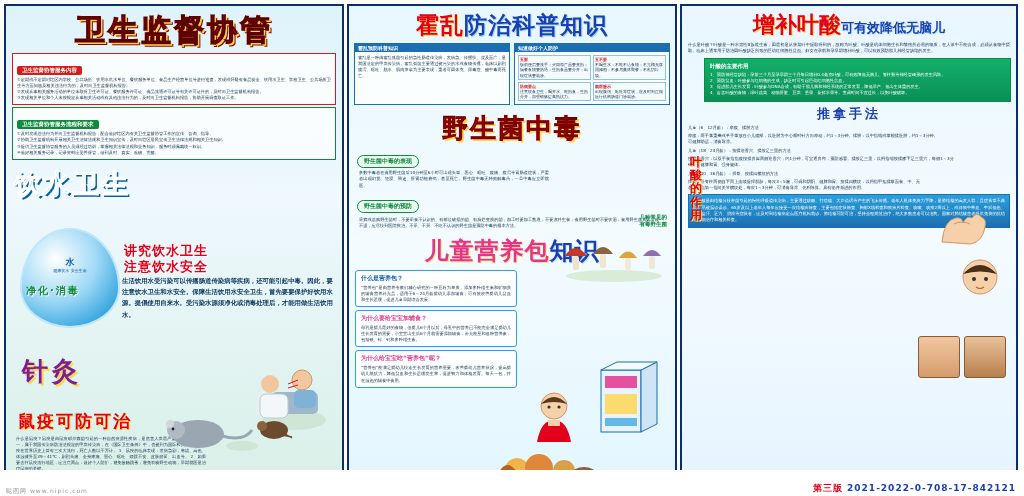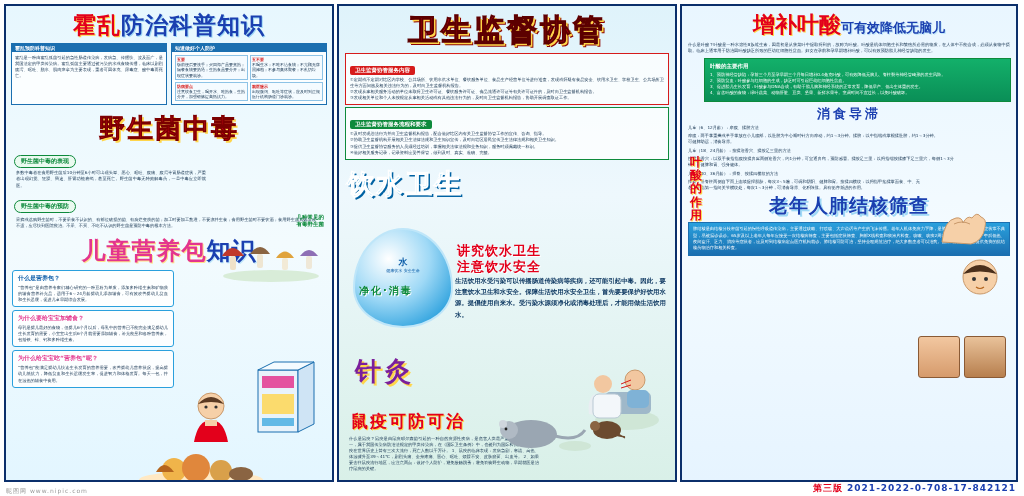--- a/index.html
+++ b/index.html
@@ -80,30 +80,91 @@
   .t-65{margin:2px 0 0 0;text-align:center;font-size:23px;font-weight:bold;color:#1b3fb0;letter-spacing:1px;text-shadow:2px 2px 0 #9fd9f6;}
   .t-65b{text-align:center;font-size:19px;font-weight:bold;color:#1b3fb0;letter-spacing:1px;text-shadow:2px 2px 0 #9fd9f6;}
   .p3-text{margin:2px 6px;font-size:4.2px;line-height:1.5;color:#14324f;text-align:justify;}
   .p3-blue{margin:3px 6px;border:1px solid #1b6fb0;background:linear-gradient(#2aa0dd,#1b6fb0);color:#fff;padding:3px 4px;font-size:4.2px;line-height:1.5;text-align:justify;}
   .babyhead{position:absolute;right:10px;top:250px;width:52px;height:42px;}
   .face1{position:absolute;right:56px;top:330px;width:40px;height:40px;background:linear-gradient(#f2c7a0,#d69b6c);border:1px solid #8a5a35;border-radius:3px;}
   .face2{position:absolute;right:10px;top:330px;width:40px;height:40px;background:linear-gradient(#e9c29a,#b77f4e);border:1px solid #8a5a35;border-radius:3px;}
   .hand{position:absolute;right:14px;top:196px;width:70px;height:48px;}
 
   
-  .footer{position:absolute;left:0;bottom:0;width:100%;height:14px;background:#ffffff;}
+  .footer{position:absolute;left:0;bottom:0;width:100%;height:26px;background:#ffffff;}
   .foot-l{position:absolute;left:6px;bottom:0px;font-size:8px;font-weight:bold;color:#d61b1b;letter-spacing:1px;opacity:.85;}
   .foot-l span{color:#888;font-weight:normal;font-size:6px;}
   .foot-r{position:absolute;right:8px;bottom:1px;font-size:9px;font-weight:bold;color:#e3001b;letter-spacing:1px;}
   .foot-r .blue{color:#1b3fb0;}
 </style>
 </head>
 <body>
 
 <div class="board">
+
+  <div class="panel p1">
+    <div class="title-red">卫生监督协管</div>
+
+    <div class="redbox">
+      <div class="redhead">卫生监督协管服务内容</div>
+      <div class="tiny">①定期或不定期对辖区内学校、公共场所、饮用水供水单位、餐饮服务单位、食品生产经营单位等进行巡查，发现或怀疑有食品安全、饮用水卫生、学校卫生、公共场所卫生等方面问题及相关违法行为的，及时向卫生监督机构报告。</div>
+      <div class="tiny">②发现从事相关服务活动的单位未取得卫生许可证、餐饮服务许可证、食品流通许可证等有关许可证件的，及时向卫生监督机构报告。</div>
+      <div class="tiny">③发现相关单位和个人未按规定从事相关活动或有其他违法行为的，及时向卫生监督机构报告，协助开展调查取证工作。</div>
+    </div>
+
+    <div class="greenbox">
+      <div class="greenhead">卫生监督协管服务流程和要求</div>
+      <div class="tiny">①及时发现违法行为并向卫生监督机构报告，配合做好辖区内有关卫生监督协管工作的宣传、咨询、指导。</div>
+      <div class="tiny">②协助卫生监督机构开展相关卫生法律法规和卫生知识宣传，及时向辖区居民宣传卫生法律法规和相关卫生知识。</div>
+      <div class="tiny">③提供卫生监督协管服务的人员须经过培训，掌握相关法律法规和业务知识，服务时须佩戴统一标识。</div>
+      <div class="tiny">④做好相关服务记录，记录资料应妥善保管，做到及时、真实、准确、完整。</div>
+    </div>
+
+    <div class="water-title">饮水卫生</div>
+    <div class="water-sub1">讲究饮水卫生</div>
+    <div class="water-sub2">注意饮水安全</div>
+
+    <div class="waterdrop">
+      <div class="lbl">水</div>
+      <div class="lbl2">健康饮水 安全生命</div>
+    </div>
+    <div class="jh">净化·消毒</div>
+    <div class="water-body">生活饮用水受污染可以传播肠道传染病等疾病，还可能引起中毒。因此，要注意饮水卫生和水安全。保障生活饮用水安全卫生，首先要要保护好饮用水源。提倡使用自来水。受污染水源须净化或消毒处理后，才能用做生活饮用水。</div>
+
+    <div class="zhenjiu">针灸</div>
+
+    <svg class="doctor" viewBox="0 0 96 86">
+      <ellipse cx="62" cy="70" rx="32" ry="10" fill="#cfe6d6"></ellipse>
+      <rect x="40" y="42" width="46" height="22" rx="5" fill="#9fb8c9"></rect>
+      <circle cx="38" cy="34" r="9" fill="#f2c7a0"></circle>
+      <path d="M30 44 q-8 4 -6 20 l12 2 z" fill="#e9eef2"></path>
+      <rect x="28" y="44" width="28" height="24" rx="6" fill="#f3f7fa" stroke="#b9c9d4"></rect>
+      <circle cx="70" cy="30" r="10" fill="#f2c7a0" stroke="#c9996b"></circle>
+      <rect x="62" y="40" width="22" height="18" rx="5" fill="#7fb2d6"></rect>
+      <line x1="56" y1="34" x2="66" y2="30" stroke="#d61b1b" stroke-width="1"></line>
+      <line x1="56" y1="38" x2="66" y2="35" stroke="#d61b1b" stroke-width="1"></line>
+    </svg>
+
+    <div class="shuyi">鼠疫可防可治</div>
+    <div class="p1-bottom">什么是鼠疫？鼠疫是由鼠疫耶尔森菌引起的一种自然疫源性疾病，是危害人类最严重的烈性传染病之一，属于我国传染病防治法规定的甲类传染病，在《国际卫生条例》中，也被列为国际检疫传染病。鼠疫在世界历史上曾有三次大流行，死亡人数以千万计。
+1、鼠疫的临床表现：发病急剧，寒战、高热、体温骤升至39～41℃，剧烈头痛、全身疼痛、恶心、呕吐、烦躁不安、皮肤瘀斑、出血等。
+2、如果要去往鼠疫流行地区，应注意两点：做好个人防护，避免接触跳蚤；避免剥食野生动物，早期就医是治疗鼠疫的关键。</div>
+
+    <svg class="mouse-ill" viewBox="0 0 150 48">
+      <ellipse cx="42" cy="30" rx="26" ry="14" fill="#9aa6b2"></ellipse>
+      <circle cx="20" cy="26" r="9" fill="#b0bac4"></circle>
+      <circle cx="14" cy="20" r="4" fill="#cfd6dd"></circle>
+      <circle cx="17" cy="25" r="1.4" fill="#222"></circle>
+      <path d="M66 32 q22 6 30 -6" stroke="#9aa6b2" stroke-width="3" fill="none"></path>
+      <ellipse cx="118" cy="26" rx="14" ry="9" fill="#6b4a2f"></ellipse>
+      <circle cx="106" cy="22" r="5" fill="#8a6442"></circle>
+      <path d="M126 28 l10 6 M126 31 l10 2" stroke="#6b4a2f" stroke-width="1.4"></path>
+      <ellipse cx="86" cy="42" rx="16" ry="5" fill="#cfe6d6"></ellipse>
+    </svg>
+  </div>
 
   <div class="panel p2">
     <div class="t-huoluan">
       <span class="a">霍乱</span><span class="b">防治科普知识</span>
     </div>
 
     <div class="two-col">
       <div class="card">
         <div class="card-h">霍乱预防科普知识</div>
         <div class="tiny">霍乱是一种由霍乱弧菌引起的急性肠道传染病，发病急、传播快、波及面广，是我国法定的甲类传染病。霍乱弧菌主要通过被污染的水或食物传播，临床以剧烈腹泻、呕吐、脱水、肌肉痉挛为主要表现，重者可因休克、尿毒症、酸中毒而死亡。</div>
@@ -200,99 +261,38 @@
     <svg class="foodpic" viewBox="0 0 150 48">
       <ellipse cx="75" cy="38" rx="62" ry="9" fill="#ffe9c4"></ellipse>
       <circle cx="48" cy="28" r="12" fill="#f0b44a"></circle>
       <circle cx="70" cy="26" r="14" fill="#e0873c"></circle>
       <circle cx="95" cy="29" r="11" fill="#d9a04a"></circle>
       <path d="M30 30 q8 -14 18 0 z" fill="#b5651d"></path>
       <ellipse cx="115" cy="32" rx="12" ry="7" fill="#8a6442"></ellipse>
     </svg>
   </div>
 
-  <div class="panel p1">
-    <div class="title-red">卫生监督协管</div>
-
-    <div class="redbox">
-      <div class="redhead">卫生监督协管服务内容</div>
-      <div class="tiny">①定期或不定期对辖区内学校、公共场所、饮用水供水单位、餐饮服务单位、食品生产经营单位等进行巡查，发现或怀疑有食品安全、饮用水卫生、学校卫生、公共场所卫生等方面问题及相关违法行为的，及时向卫生监督机构报告。</div>
-      <div class="tiny">②发现从事相关服务活动的单位未取得卫生许可证、餐饮服务许可证、食品流通许可证等有关许可证件的，及时向卫生监督机构报告。</div>
-      <div class="tiny">③发现相关单位和个人未按规定从事相关活动或有其他违法行为的，及时向卫生监督机构报告，协助开展调查取证工作。</div>
-    </div>
-
-    <div class="greenbox">
-      <div class="greenhead">卫生监督协管服务流程和要求</div>
-      <div class="tiny">①及时发现违法行为并向卫生监督机构报告，配合做好辖区内有关卫生监督协管工作的宣传、咨询、指导。</div>
-      <div class="tiny">②协助卫生监督机构开展相关卫生法律法规和卫生知识宣传，及时向辖区居民宣传卫生法律法规和相关卫生知识。</div>
-      <div class="tiny">③提供卫生监督协管服务的人员须经过培训，掌握相关法律法规和业务知识，服务时须佩戴统一标识。</div>
-      <div class="tiny">④做好相关服务记录，记录资料应妥善保管，做到及时、真实、准确、完整。</div>
-    </div>
-
-    <div class="water-title">饮水卫生</div>
-    <div class="water-sub1">讲究饮水卫生</div>
-    <div class="water-sub2">注意饮水安全</div>
-
-    <div class="waterdrop">
-      <div class="lbl">水</div>
-      <div class="lbl2">健康饮水 安全生命</div>
-    </div>
-    <div class="jh">净化·消毒</div>
-    <div class="water-body">生活饮用水受污染可以传播肠道传染病等疾病，还可能引起中毒。因此，要注意饮水卫生和水安全。保障生活饮用水安全卫生，首先要要保护好饮用水源。提倡使用自来水。受污染水源须净化或消毒处理后，才能用做生活饮用水。</div>
-
-    <div class="zhenjiu">针灸</div>
-
-    <svg class="doctor" viewBox="0 0 96 86">
-      <ellipse cx="62" cy="70" rx="32" ry="10" fill="#cfe6d6"></ellipse>
-      <rect x="40" y="42" width="46" height="22" rx="5" fill="#9fb8c9"></rect>
-      <circle cx="38" cy="34" r="9" fill="#f2c7a0"></circle>
-      <path d="M30 44 q-8 4 -6 20 l12 2 z" fill="#e9eef2"></path>
-      <rect x="28" y="44" width="28" height="24" rx="6" fill="#f3f7fa" stroke="#b9c9d4"></rect>
-      <circle cx="70" cy="30" r="10" fill="#f2c7a0" stroke="#c9996b"></circle>
-      <rect x="62" y="40" width="22" height="18" rx="5" fill="#7fb2d6"></rect>
-      <line x1="56" y1="34" x2="66" y2="30" stroke="#d61b1b" stroke-width="1"></line>
-      <line x1="56" y1="38" x2="66" y2="35" stroke="#d61b1b" stroke-width="1"></line>
-    </svg>
-
-    <div class="shuyi">鼠疫可防可治</div>
-    <div class="p1-bottom">什么是鼠疫？鼠疫是由鼠疫耶尔森菌引起的一种自然疫源性疾病，是危害人类最严重的烈性传染病之一，属于我国传染病防治法规定的甲类传染病，在《国际卫生条例》中，也被列为国际检疫传染病。鼠疫在世界历史上曾有三次大流行，死亡人数以千万计。
-1、鼠疫的临床表现：发病急剧，寒战、高热、体温骤升至39～41℃，剧烈头痛、全身疼痛、恶心、呕吐、烦躁不安、皮肤瘀斑、出血等。
-2、如果要去往鼠疫流行地区，应注意两点：做好个人防护，避免接触跳蚤；避免剥食野生动物，早期就医是治疗鼠疫的关键。</div>
-
-    <svg class="mouse-ill" viewBox="0 0 150 48">
-      <ellipse cx="42" cy="30" rx="26" ry="14" fill="#9aa6b2"></ellipse>
-      <circle cx="20" cy="26" r="9" fill="#b0bac4"></circle>
-      <circle cx="14" cy="20" r="4" fill="#cfd6dd"></circle>
-      <circle cx="17" cy="25" r="1.4" fill="#222"></circle>
-      <path d="M66 32 q22 6 30 -6" stroke="#9aa6b2" stroke-width="3" fill="none"></path>
-      <ellipse cx="118" cy="26" rx="14" ry="9" fill="#6b4a2f"></ellipse>
-      <circle cx="106" cy="22" r="5" fill="#8a6442"></circle>
-      <path d="M126 28 l10 6 M126 31 l10 2" stroke="#6b4a2f" stroke-width="1.4"></path>
-      <ellipse cx="86" cy="42" rx="16" ry="5" fill="#cfe6d6"></ellipse>
-    </svg>
-  </div>
-
   <div class="panel p3">
     <div class="t-yesuan">
       <span class="a">增补叶酸</span><span class="b">可有效降低无脑儿</span>
     </div>
 
     <div class="p3-text">什么是叶酸？叶酸是一种水溶性B族维生素，因最初是从菠菜叶中提取得到的，故称为叶酸。叶酸是机体细胞生长和繁殖所必需的物质，在人体中不能合成，必须从食物中摄取。临床上通常用于防治因叶酸缺乏所致的巨幼红细胞性贫血。妇女在孕前和孕早期增补叶酸，可以有效预防胎儿神经管缺陷的发生。</div>
 
     <div class="leftlabel">叶酸的作用</div>
 
     <div class="green-wrap" style="margin-left:22px;">
       <div class="tt">叶酸的主要作用</div>
       <div style="font-size:4.2px;line-height:1.5;white-space:pre-line;text-align:justify;">1、预防神经管缺陷：孕前三个月至孕早期三个月每日增补0.4毫克叶酸，可有效降低无脑儿、脊柱裂等神经管畸形的发生风险。
 2、预防贫血：叶酸参与红细胞的生成，缺乏时可引起巨幼红细胞性贫血。
 3、促进胎儿生长发育：叶酸参与DNA合成，有助于胎儿脑和神经系统的正常发育，降低早产、低出生体重的发生。
 4、富含叶酸的食物：绿叶蔬菜、动物肝脏、豆类、坚果、新鲜水果等。烹调时间不宜过长，以免叶酸破坏。</div>
     </div>
 
-    <div class="t-06b">消食导滞</div>
+    <div class="t-06b">推拿手法</div>
 
     <svg class="hand" viewBox="0 0 70 48">
       <path d="M10 40 q2 -22 14 -24 q6 -1 7 5 q4 -8 9 -5 q5 -7 9 -1 q6 2 4 10 q-2 14 -14 17 z" fill="#f6d0a8" stroke="#c9996b"></path>
       <path d="M22 22 q8 -4 16 0" stroke="#c9996b" fill="none"></path>
     </svg>
 
     <div class="p3-text" style="margin-right:78px;">儿童（6、12月龄）：摩腹、揉脐方法</div>
     <div class="p3-text" style="margin-right:78px;">摩腹：两手掌重叠或单手掌放在小儿腹部，以肚脐为中心顺时针方向摩动，约1～3分钟。揉脐：以中指端或掌根揉肚脐，约1～3分钟。可健脾助运，消食导滞。</div>
 
     <svg class="babyhead" viewBox="0 0 52 42">
@@ -305,21 +305,20 @@
 
     <div class="p3-text" style="margin-right:62px;">儿童（18、24月龄）：按揉迎香穴、揉按足三里的方法</div>
     <div class="p3-text" style="margin-right:62px;">按揉迎香穴：以双手食指指腹按揉鼻翼两侧迎香穴，约1分钟，可宣通鼻窍，预防感冒。揉按足三里：以拇指端按揉膝下足三里穴，每侧1～3分钟，可健脾和胃、强身健体。</div>
 
     <div class="face1"></div>
     <div class="face2"></div>
 
     <div class="p3-text" style="margin-right:96px;">儿童（30、36月龄）：捏脊、按揉四横纹的方法</div>
     <div class="p3-text" style="margin-right:96px;">捏脊：沿脊柱两侧自下而上连续提捏肌肤，每次3～5遍，可调和阴阳、健脾和胃。按揉四横纹：以拇指甲掐揉掌面食、中、无名、小指第一指间关节横纹处，每次1～3分钟，可消食导滞、化积除胀。具有循序渐进的作用。</div>
 
-    <div class="t-65b">老年人肺结核筛查</div>
 
     <div class="p3-blue">肺结核是由结核分枝杆菌引起的慢性呼吸道传染病，主要通过咳嗽、打喷嚏、大声说话等产生的飞沫传播。老年人机体免疫力下降，是肺结核的高发人群，且症状常不典型，易被漏诊误诊。65岁及以上老年人每年应接受一次结核病筛查，主要包括症状筛查、胸部X线检查和痰涂片检查。咳嗽、咳痰2周以上，或伴痰中带血、午后低热、夜间盗汗、乏力、消瘦等症状者，应及时到结核病定点医疗机构就诊。肺结核可防可治，坚持全程规范治疗，绝大多数患者可以治愈。国家对肺结核患者提供免费的抗结核药物治疗和相关检查。</div>
   </div>
 
   <div class="footer">
     <div class="foot-l">
       <span>昵图网 www.nipic.com</span>
     </div>
     <div class="foot-r">
       <span>第三版</span>

